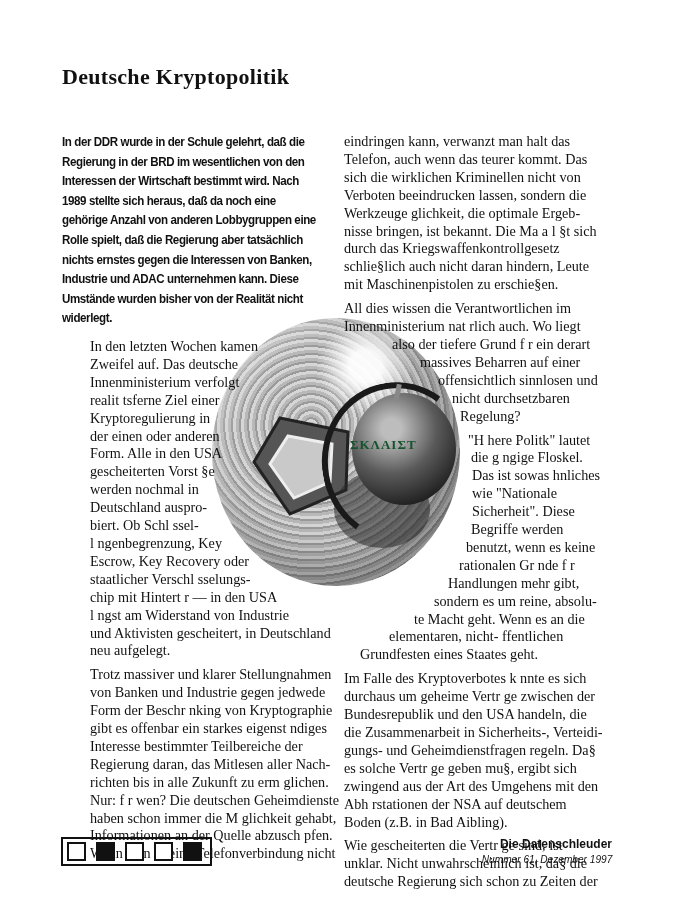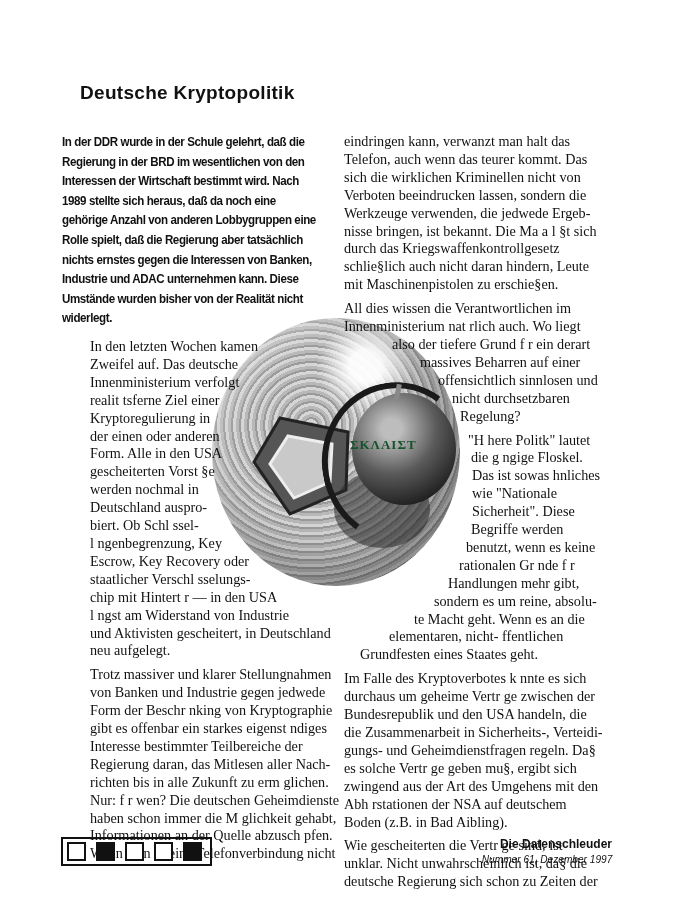--- a/index.html
+++ b/index.html
@@ -1,17 +1,17 @@
 <!DOCTYPE html>
 <html><head>
 <meta charset="utf-8">
 <style>
   html, body { margin:0; padding:0; background:#fff; }
   body { width:700px; height:906px; position:relative; overflow:hidden; color:#111; }
-  .title { position:absolute; left:62px; top:64px; font-family:Liberation Sans, sans-serif; font-weight:bold; font-size:19px; letter-spacing:0.3px; margin:18px; }
+  .title { position:absolute; left:62px; top:64px; font-family:Liberation Serif, serif; font-weight:bold; font-size:22px; letter-spacing:0.3px; margin:0; }
   .lead { position:absolute; left:62px; top:133px; width:290px; font-family:"Liberation Sans", sans-serif; font-weight:bold; font-size:12.6px; line-height:19.6px; letter-spacing:-0.45px; transform:scaleX(0.92); transform-origin:left top; }
   .lead span { display:block; white-space:nowrap; }
   .col { position:absolute; font-family:"Liberation Serif", serif; font-size:14.2px; line-height:17.9px; }
   .col span { display:block; white-space:nowrap; }
   .col .gap { height:6px; }
   .col-left { left:62px; top:338px;margin-left:28px; }
   .col-right { left:344px; top:133px; }
   .sphere { position:absolute; left:212px; top:318px; width:248px; height:268px; border-radius:50%;
     background:
       radial-gradient(circle at 62% 18%, rgba(255,255,255,0.95) 0 6%, rgba(255,255,255,0) 18%),
@@ -93,21 +93,21 @@
   <span>haben schon immer die M glichkeit gehabt,</span>
   <span>Informationen an der Quelle abzusch pfen.</span>
   <span>Wenn man in eine Telefonverbindung nicht</span>
 </div>
 
 <div class="col col-right">
   <span>eindringen kann, verwanzt man halt das</span>
   <span>Telefon, auch wenn das teurer kommt. Das</span>
   <span>sich die wirklichen Kriminellen nicht von</span>
   <span>Verboten beeindrucken lassen, sondern die</span>
-  <span>Werkzeuge verwenden, die jedwede Ergeb-</span>
+  <span>Werkzeuge glichkeit, die optimale Ergeb-</span>
   <span>nisse bringen, ist bekannt. Die Ma a l §t sich</span>
   <span>durch das Kriegswaffenkontrollgesetz</span>
   <span>schlie§lich auch nicht daran hindern, Leute</span>
   <span>mit Maschinenpistolen zu erschie§en.</span>
   <span class="gap"></span>
   <span>All dies wissen die Verantwortlichen im</span>
   <span>Innenministerium nat rlich auch. Wo liegt</span>
   <span style="padding-left:48px">also der tiefere Grund f r ein derart</span>
   <span style="padding-left:76px">massives Beharren auf einer</span>
   <span style="padding-left:94px">offensichtlich sinnlosen und</span>

